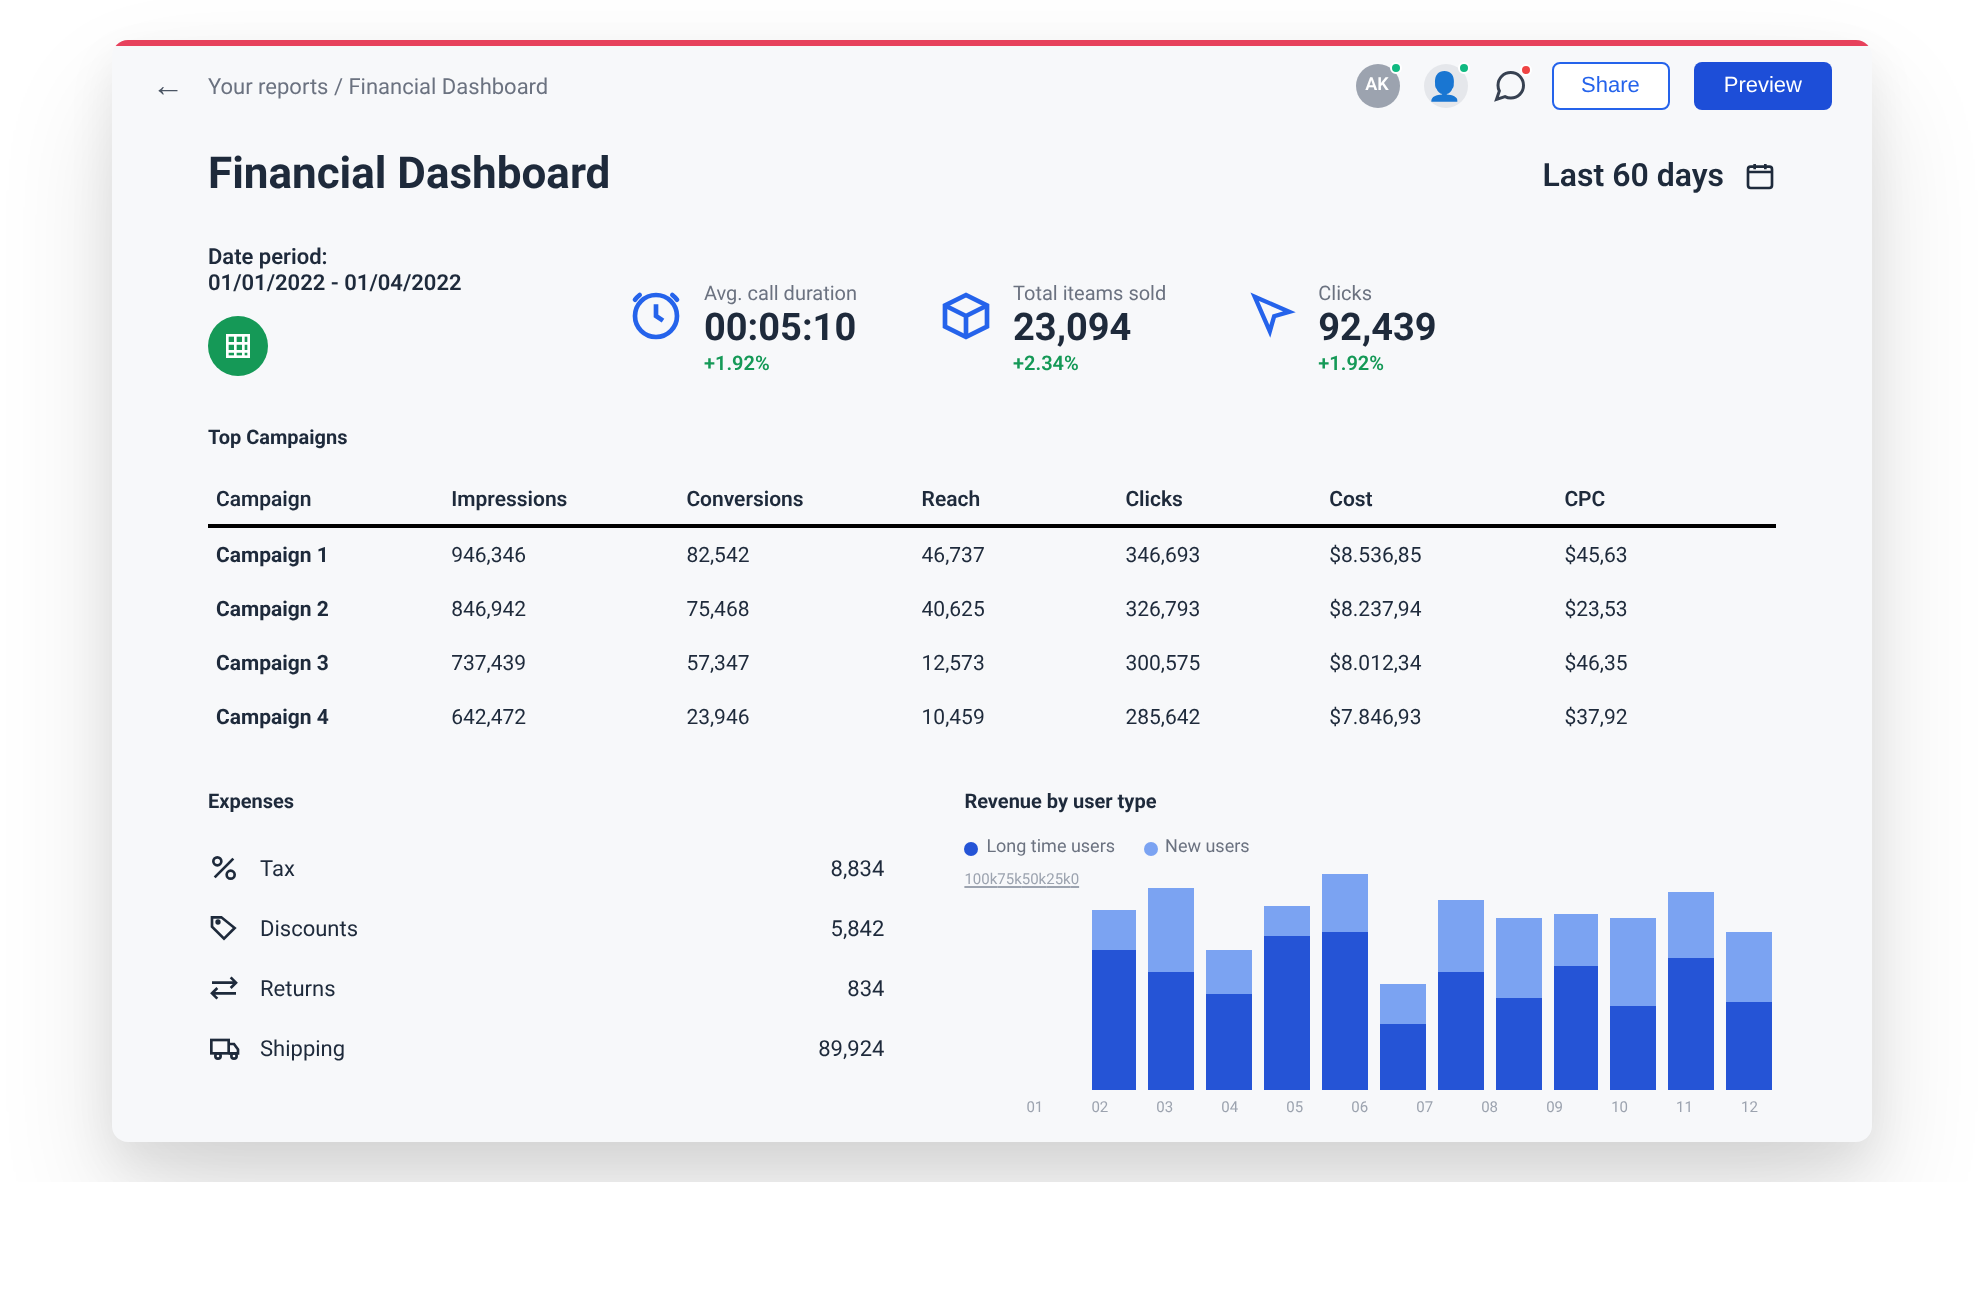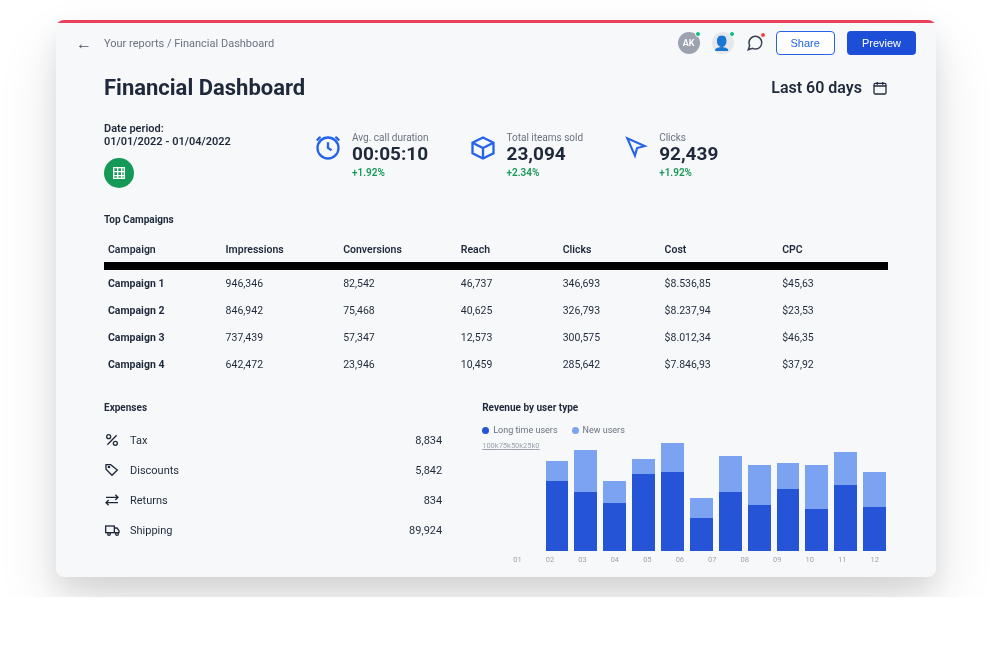--- a/index.html
+++ b/index.html
@@ -56,21 +56,21 @@
 
   .title-row { display: flex; align-items: center; justify-content: space-between; margin-bottom: 22px; }
   .title { font-size: 22px; font-weight: 700; color: #1e2a3b; }
   .date-selector {
     display: flex; align-items: center; gap: 10px;
     font-size: 16px; font-weight: 600; color: #1e2a3b;
     cursor: pointer;
   }
   .date-selector .cal-icon svg { display: block; }
 
-  .kpi-row { display: flex; gap: 40px; align-items: center; margin-bottom: 26px; }
+  .kpi-row { display: flex; gap: 40px; align-items: flex-end; margin-bottom: 26px; }
 
   .period-block { width: 170px; }
   .period-label { font-size: 11px; font-weight: 600; color: #1e2a3b; }
   .period-value { font-size: 11px; font-weight: 600; color: #1e2a3b; margin-bottom: 10px; }
   .sheet-icon {
     width: 30px; height: 30px; border-radius: 50%; background: #159957;
     display: flex; align-items: center; justify-content: center; color: #fff;
   }
 
   .kpi { display: flex; gap: 10px; align-items: flex-start; }
@@ -78,21 +78,21 @@
   .kpi .kpi-icon svg { display: block; }
   .kpi-label { font-size: 10px; color: #6b7280; margin-bottom: 1px; }
   .kpi-value { font-size: 19px; font-weight: 700; color: #1e2a3b; line-height: 1.1; }
   .kpi-delta { font-size: 10px; font-weight: 600; color: #159957; margin-top: 2px; }
 
   
   .section-title { font-size: 10px; font-weight: 700; color: #1e2a3b; margin-bottom: 12px; }
   .camp-table { width: 100%; font-size: 10.5px; border-collapse: collapse; }
   .camp-table th {
     text-align: left; font-weight: 600; color: #1e2a3b;
-    padding: 6px 4px; border-bottom: 8px solid #000000;
+    padding: 6px 4px; border-bottom: 2px solid #000000;
   }
   .camp-table td { padding: 7px 4px; color: #1e2a3b; }
   .camp-table td:first-child { font-weight: 700; }
 
   
   .bottom-row { display: flex; gap: 40px; margin-top: 24px; }
   .expenses { flex: 1; }
   .exp-item { display: flex; align-items: center; padding: 7px 0; font-size: 11px; color: #1e2a3b; }
   .exp-icon { width: 26px; color: #1e2a3b; }
   .exp-icon svg { display: block; }

